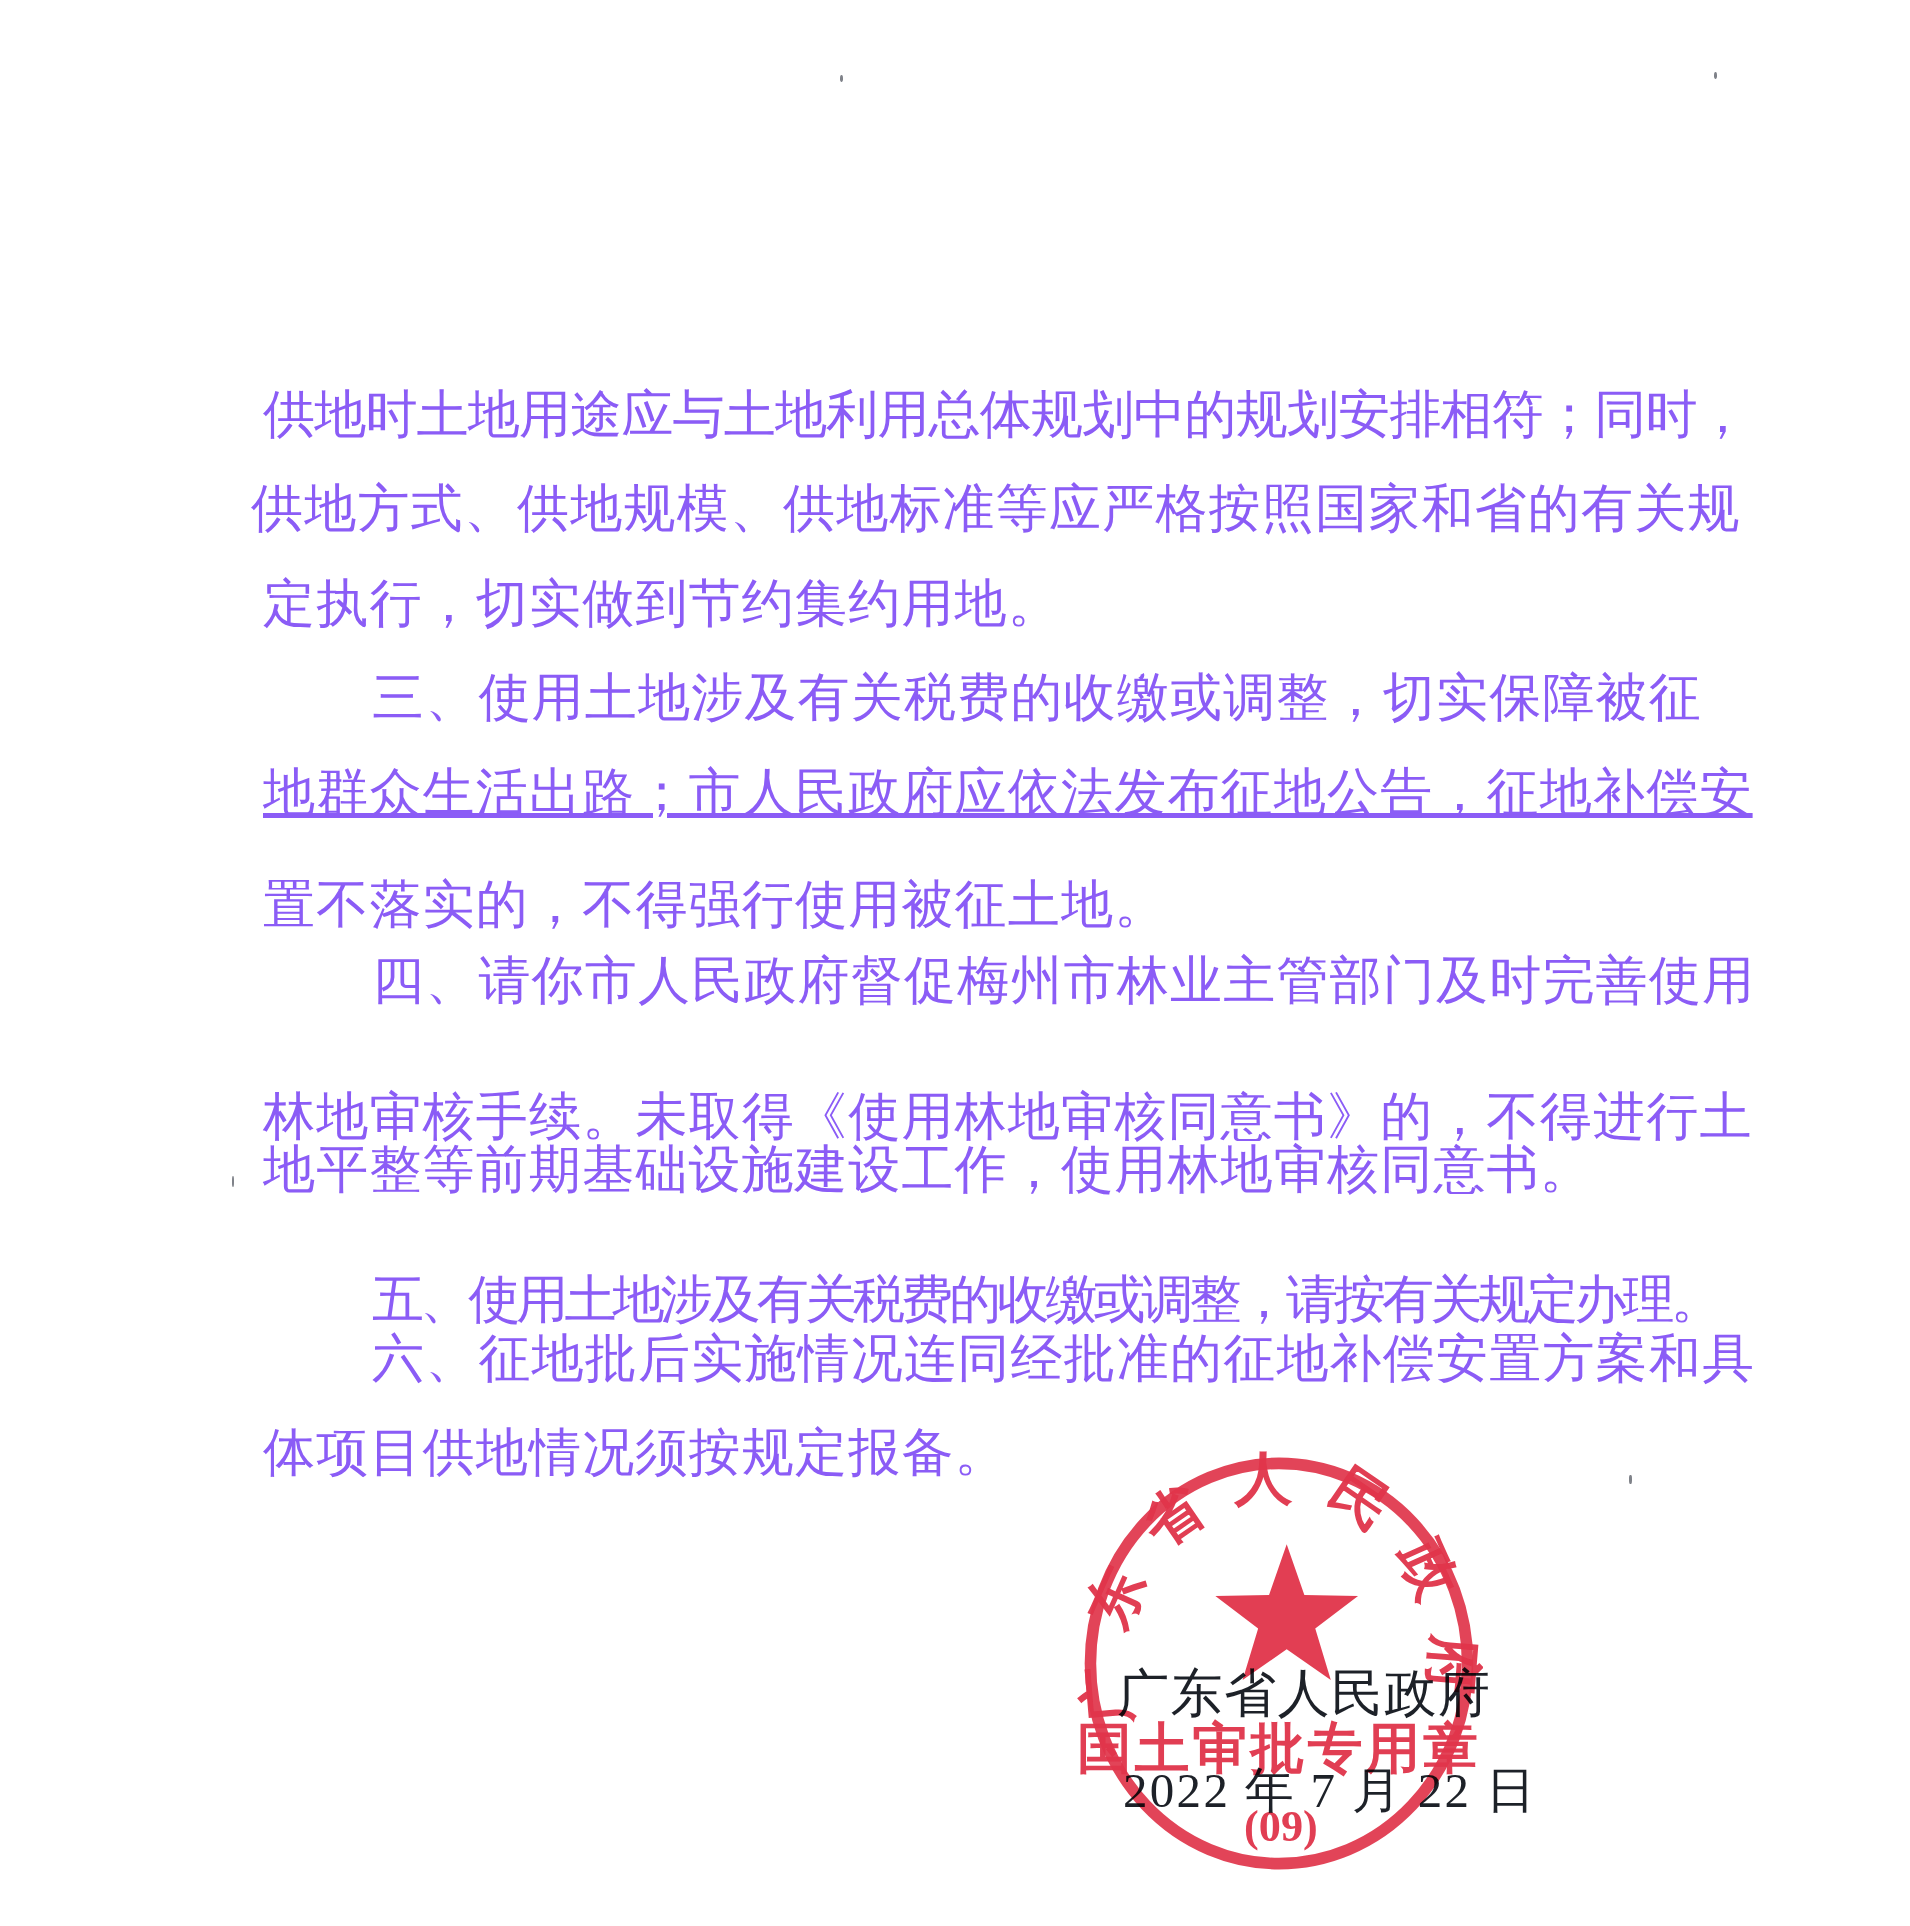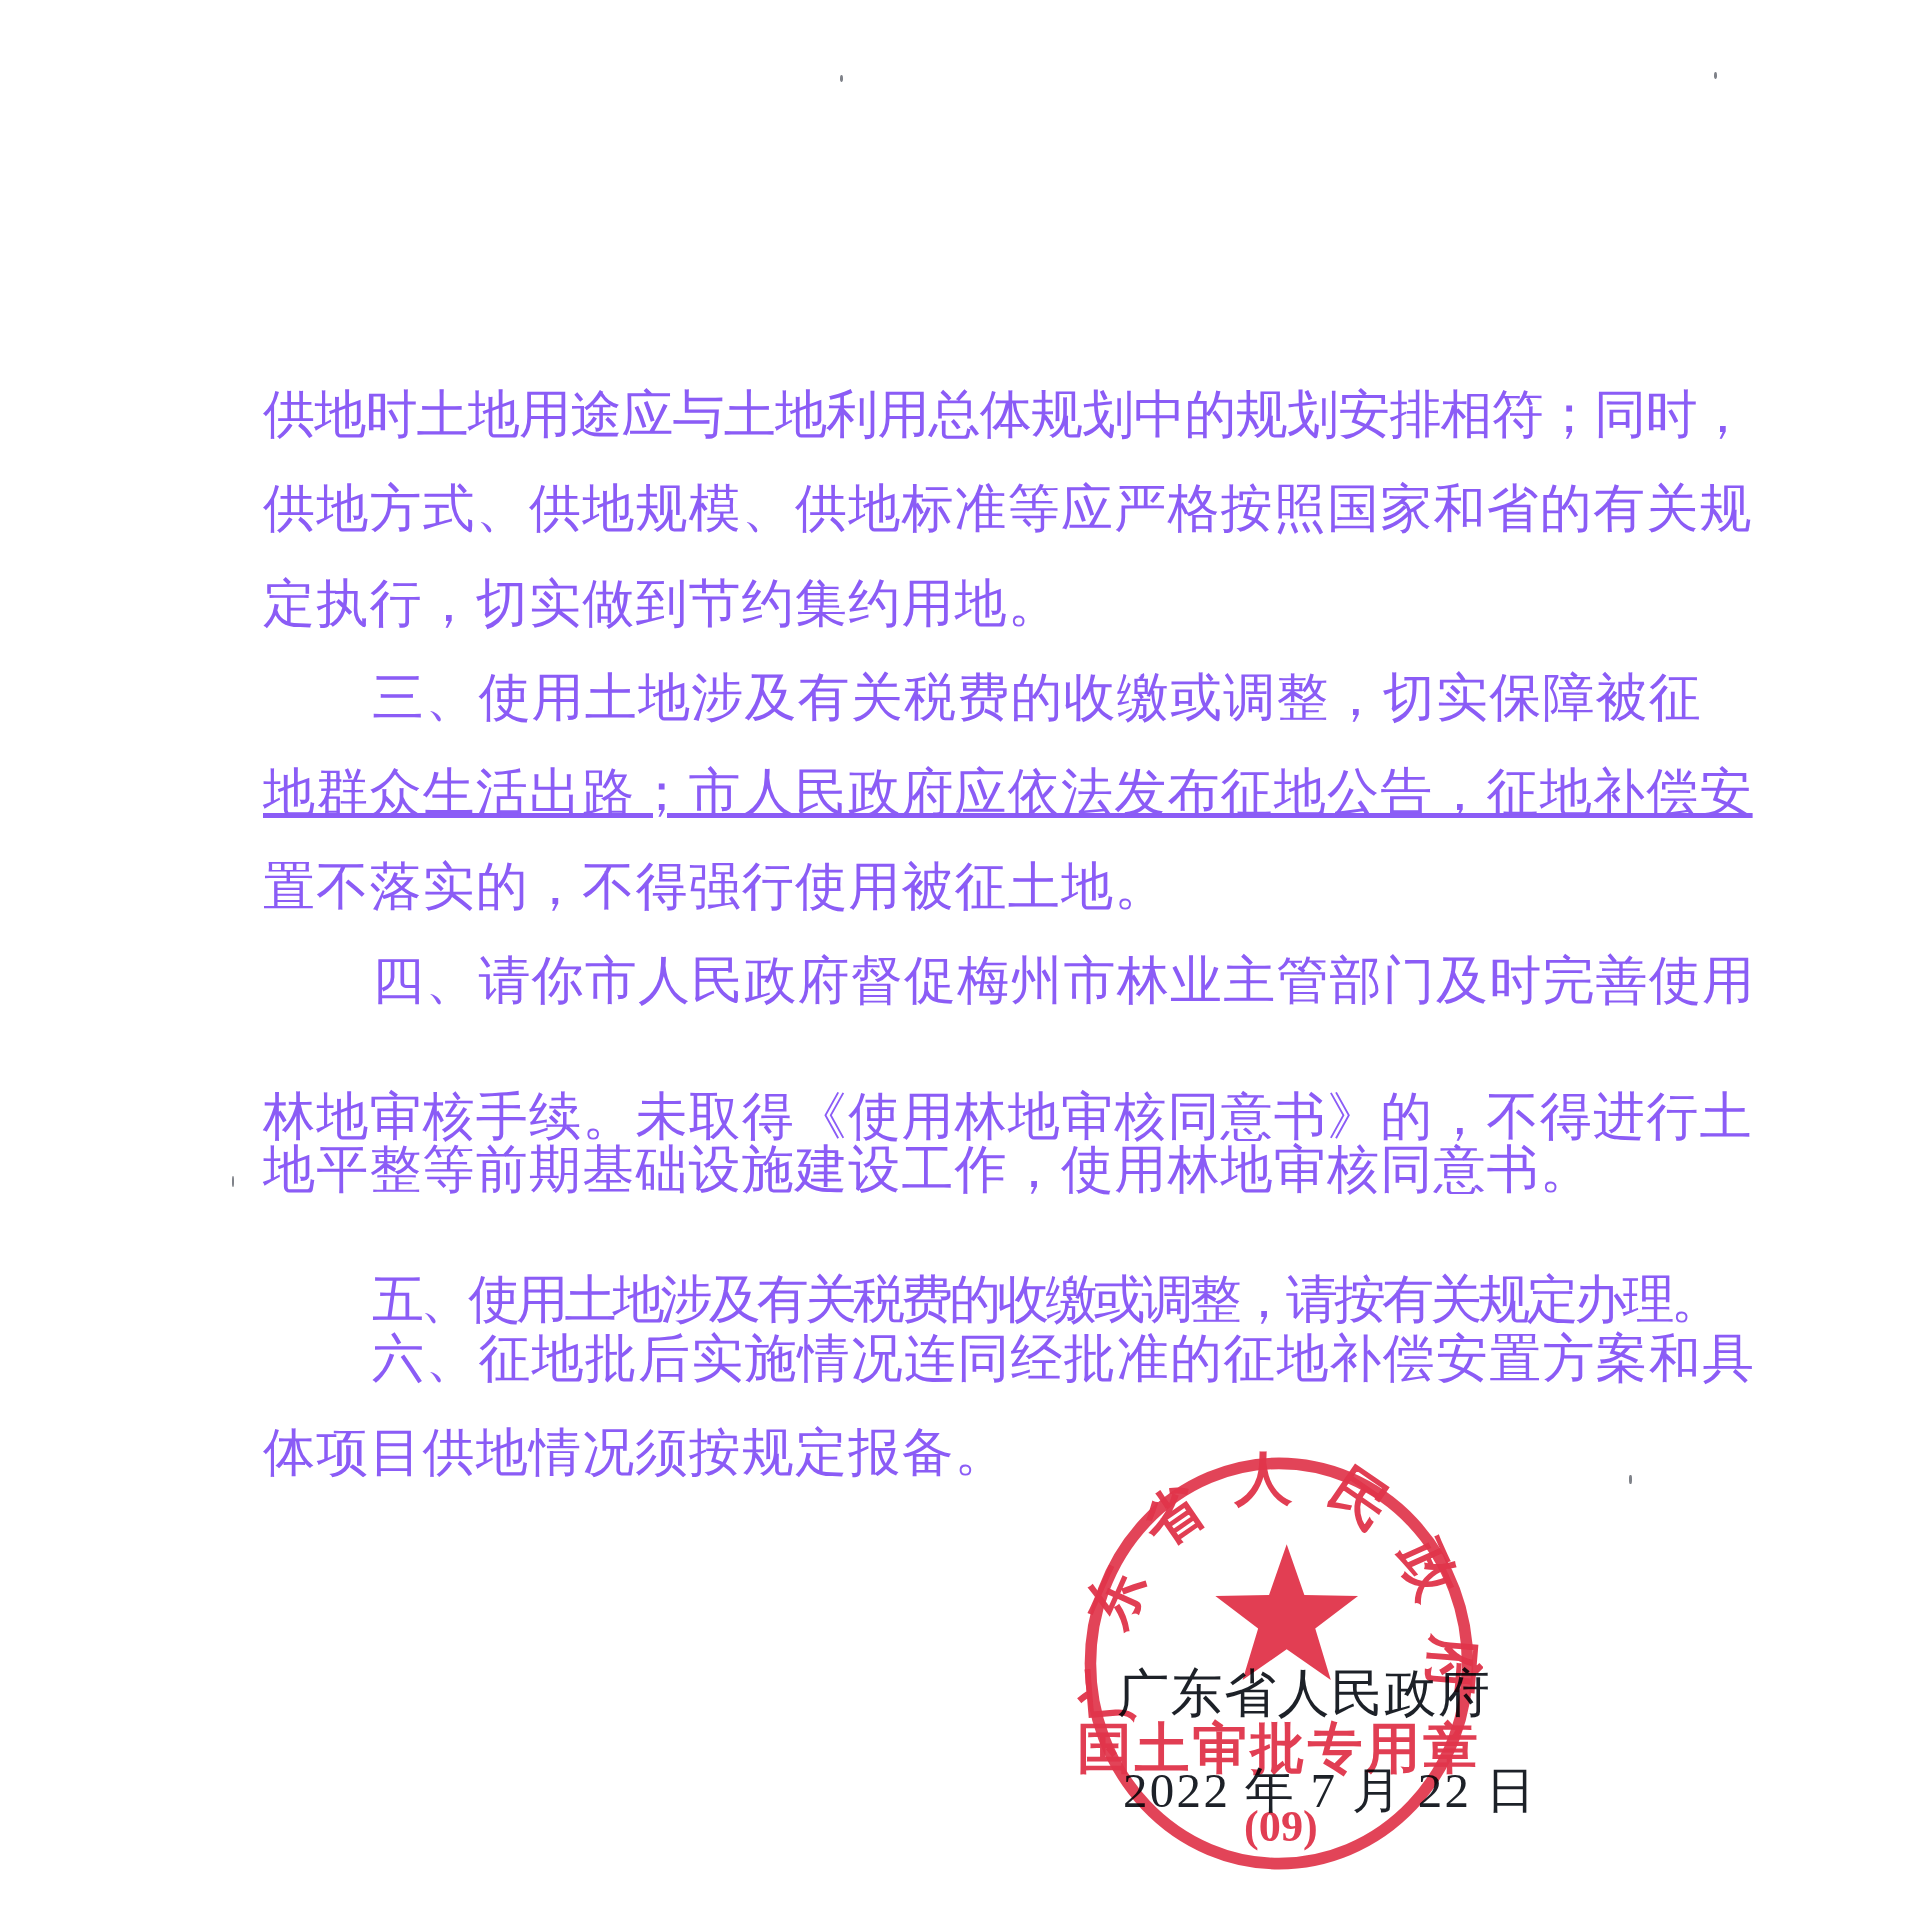--- a/index.html
+++ b/index.html
@@ -42,25 +42,25 @@
 
 <div class="page">
 
   <div class="speck" style="left:840px;top:75px;width:3.1px;height:7px;"></div>
   <div class="speck" style="left:1714px;top:72px;width:3.1px;height:7px;"></div>
   <div class="speck" style="left:1629px;top:1475px;width:2.7px;height:9.2px;"></div>
 
   <div class="speck" style="left:232px;top:1176px;width:2.3px;height:10.8px;"></div>
 
   <div class="bodyline tight1" style="left:263px;top:389px;">供地时土地用途应与土地利用总体规划中的规划安排相符；同时，</div>
-  <div class="bodyline" style="left:263px;top:483px;text-align:right;">供地方式、供地规模、供地标准等应严格按照国家和省的有关规</div>
+  <div class="bodyline" style="left:251px;top:483px;text-align:right;">供地方式、供地规模、供地标准等应严格按照国家和省的有关规</div>
   <div class="bodyline" style="left:263px;top:578px;">定执行，切实做到节约集约用地。</div>
   <div class="bodyline" style="left:372px;top:672px;">三、使用土地涉及有关税费的收缴或调整，切实保障被征</div>
   <div class="bodyline" style="left:263px;top:767px;text-decoration:underline;">地群众生活出路；市人民政府应依法发布征地公告，征地补偿安</div>
-  <div class="bodyline" style="left:263px;top:861px;text-align:right;">置不落实的，不得强行使用被征土地。</div>
+  <div class="bodyline" style="left:263px;top:879px;text-align:right;">置不落实的，不得强行使用被征土地。</div>
   <div class="bodyline" style="left:372px;top:955px;">四、请你市人民政府督促梅州市林业主管部门及时完善使用</div>
   <div class="bodyline" style="left:263px;top:1050px;margin-top:41px;">林地审核手续。未取得《使用林地审核同意书》的，不得进行土</div>
   <div class="bodyline" style="left:263px;top:1144px;">地平整等前期基础设施建设工作，使用林地审核同意书。</div>
   <div class="bodyline tight2" style="left:372px;top:1238px;">五、使用土地涉及有关税费的收缴或调整，请按有关规定办理。</div>
   <div class="bodyline" style="left:372px;top:1333px;">六、征地批后实施情况连同经批准的征地补偿安置方案和具</div>
   <div class="bodyline" style="left:263px;top:1427px;">体项目供地情况须按规定报备。</div>
 
   <div class="sig-line" style="left:1117px;top:1668px;">广东省人民政府</div>
   <div class="sig-date" style="left:1123px;top:1766px;">2022 年 7 月 22 日</div>
 

